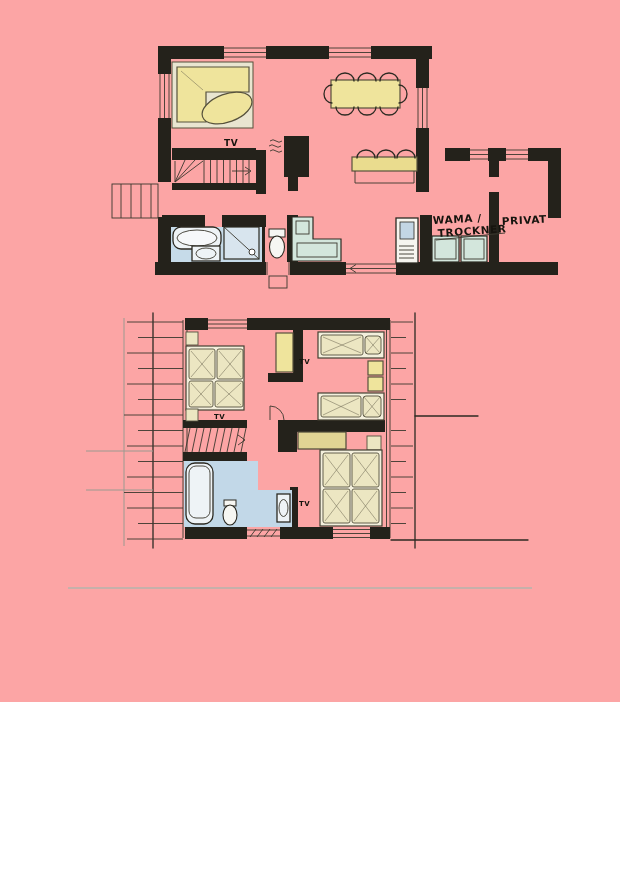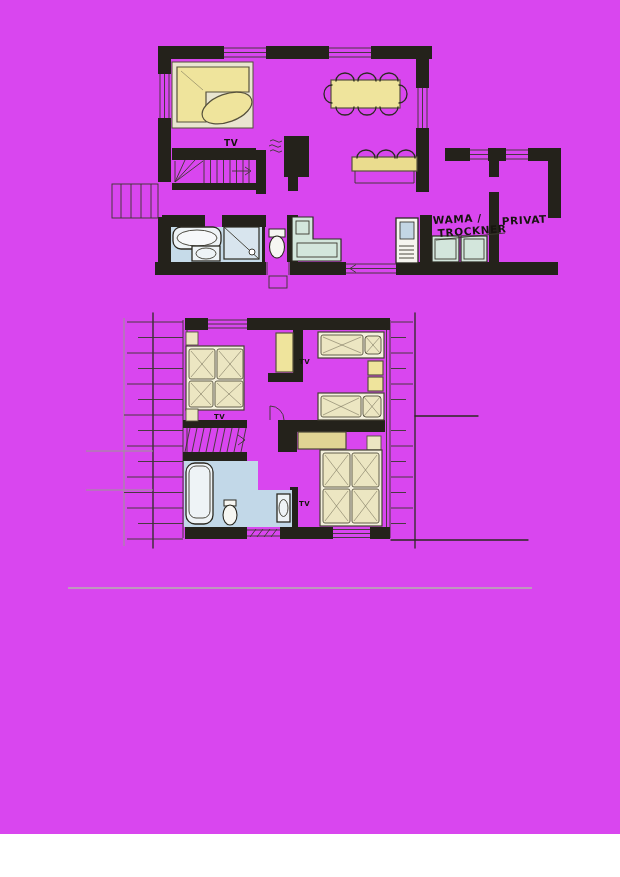--- a/index.html
+++ b/index.html
@@ -1,16 +1,16 @@
 <!DOCTYPE html>
 <html><head>
 <meta charset="utf-8">
 <style>
   html,body{margin:0;padding:0;background:#ffffff;}
-  .page{position:relative;width:620px;height:834px;background:#d946ef;overflow:hidden;
+  .page{position:relative;width:620px;height:702px;background:#fca5a5;overflow:hidden;
         font-family:"DejaVu Sans",sans-serif;}
   svg{display:block;}
   .w{fill:#24221b;stroke:none;}
   .ln{stroke:#2c2a22;stroke-width:1.3;fill:none;stroke-linecap:round;}
   .thin{stroke:#3a382e;stroke-width:0.9;fill:none;}
   .faint{stroke:#9a9a90;stroke-width:1;fill:none;}
   .yel{fill:#efe49c;stroke:#57523c;stroke-width:1.2;}
   .tan{fill:#e1d494;stroke:#4c4838;stroke-width:1.2;}
   .bedfill{fill:#f3efdc;stroke:#444032;stroke-width:1.2;}
   .quilt{fill:#ece6c2;stroke:#55513f;stroke-width:0.9;}

